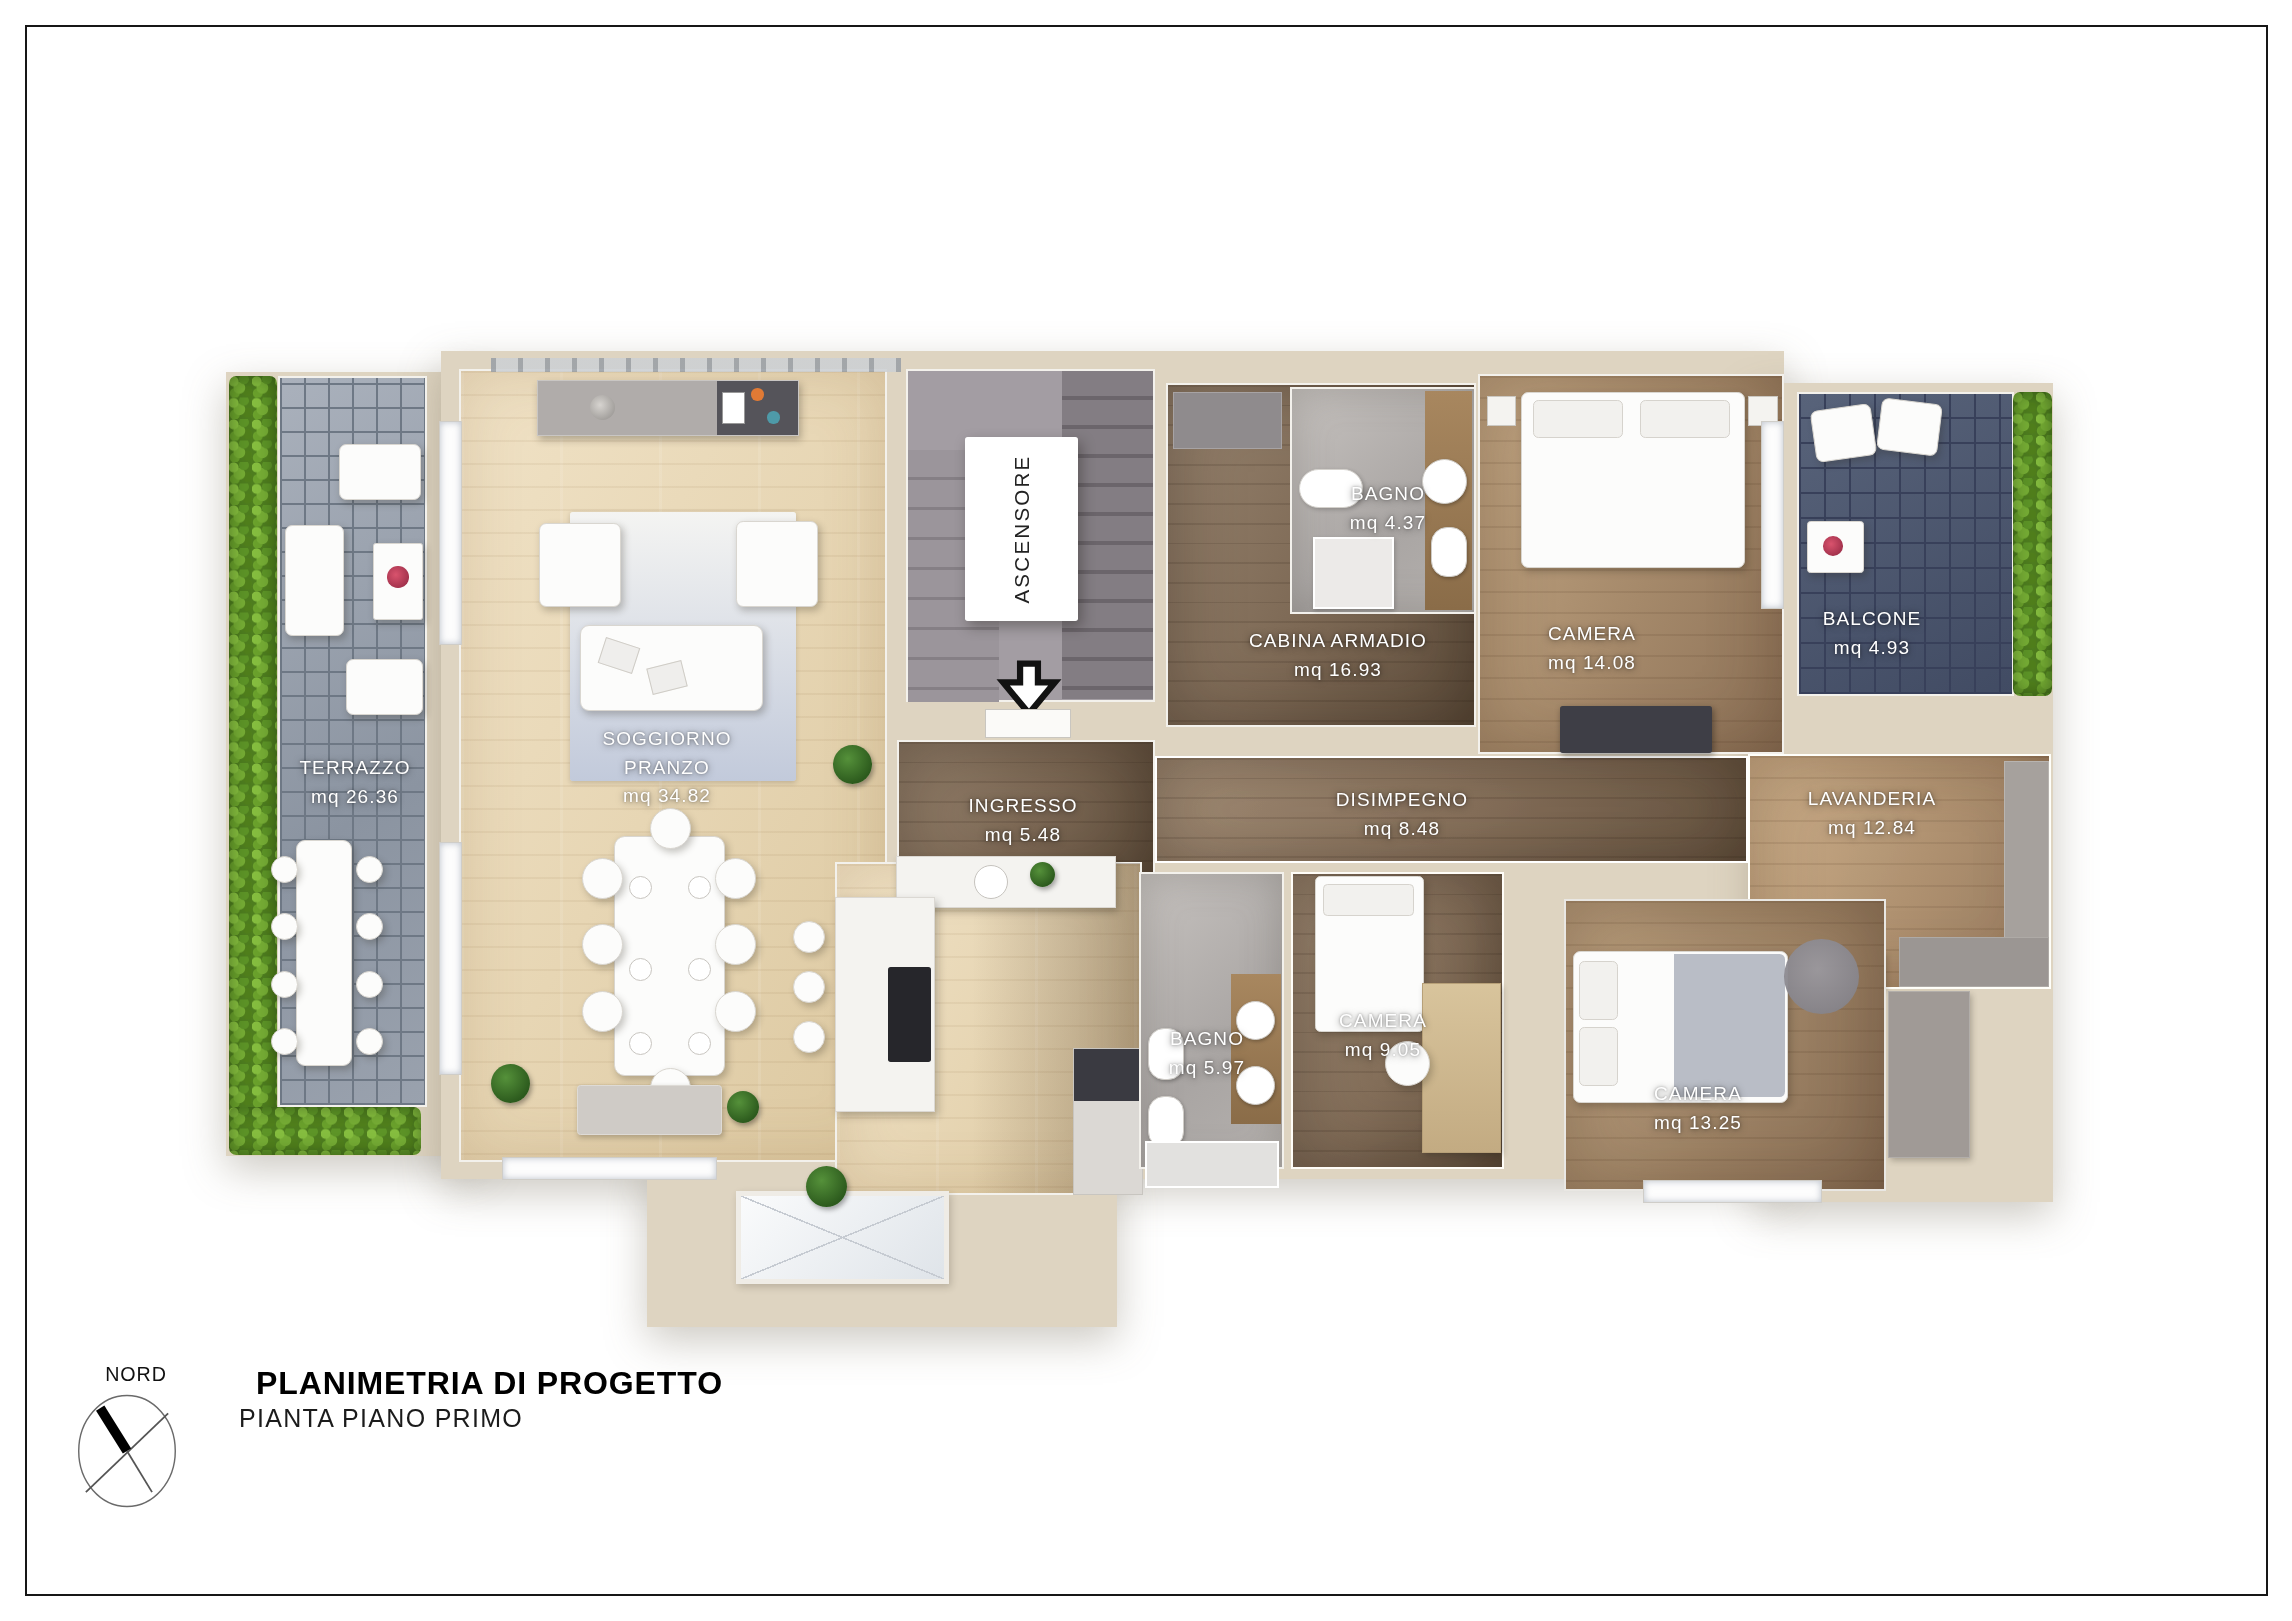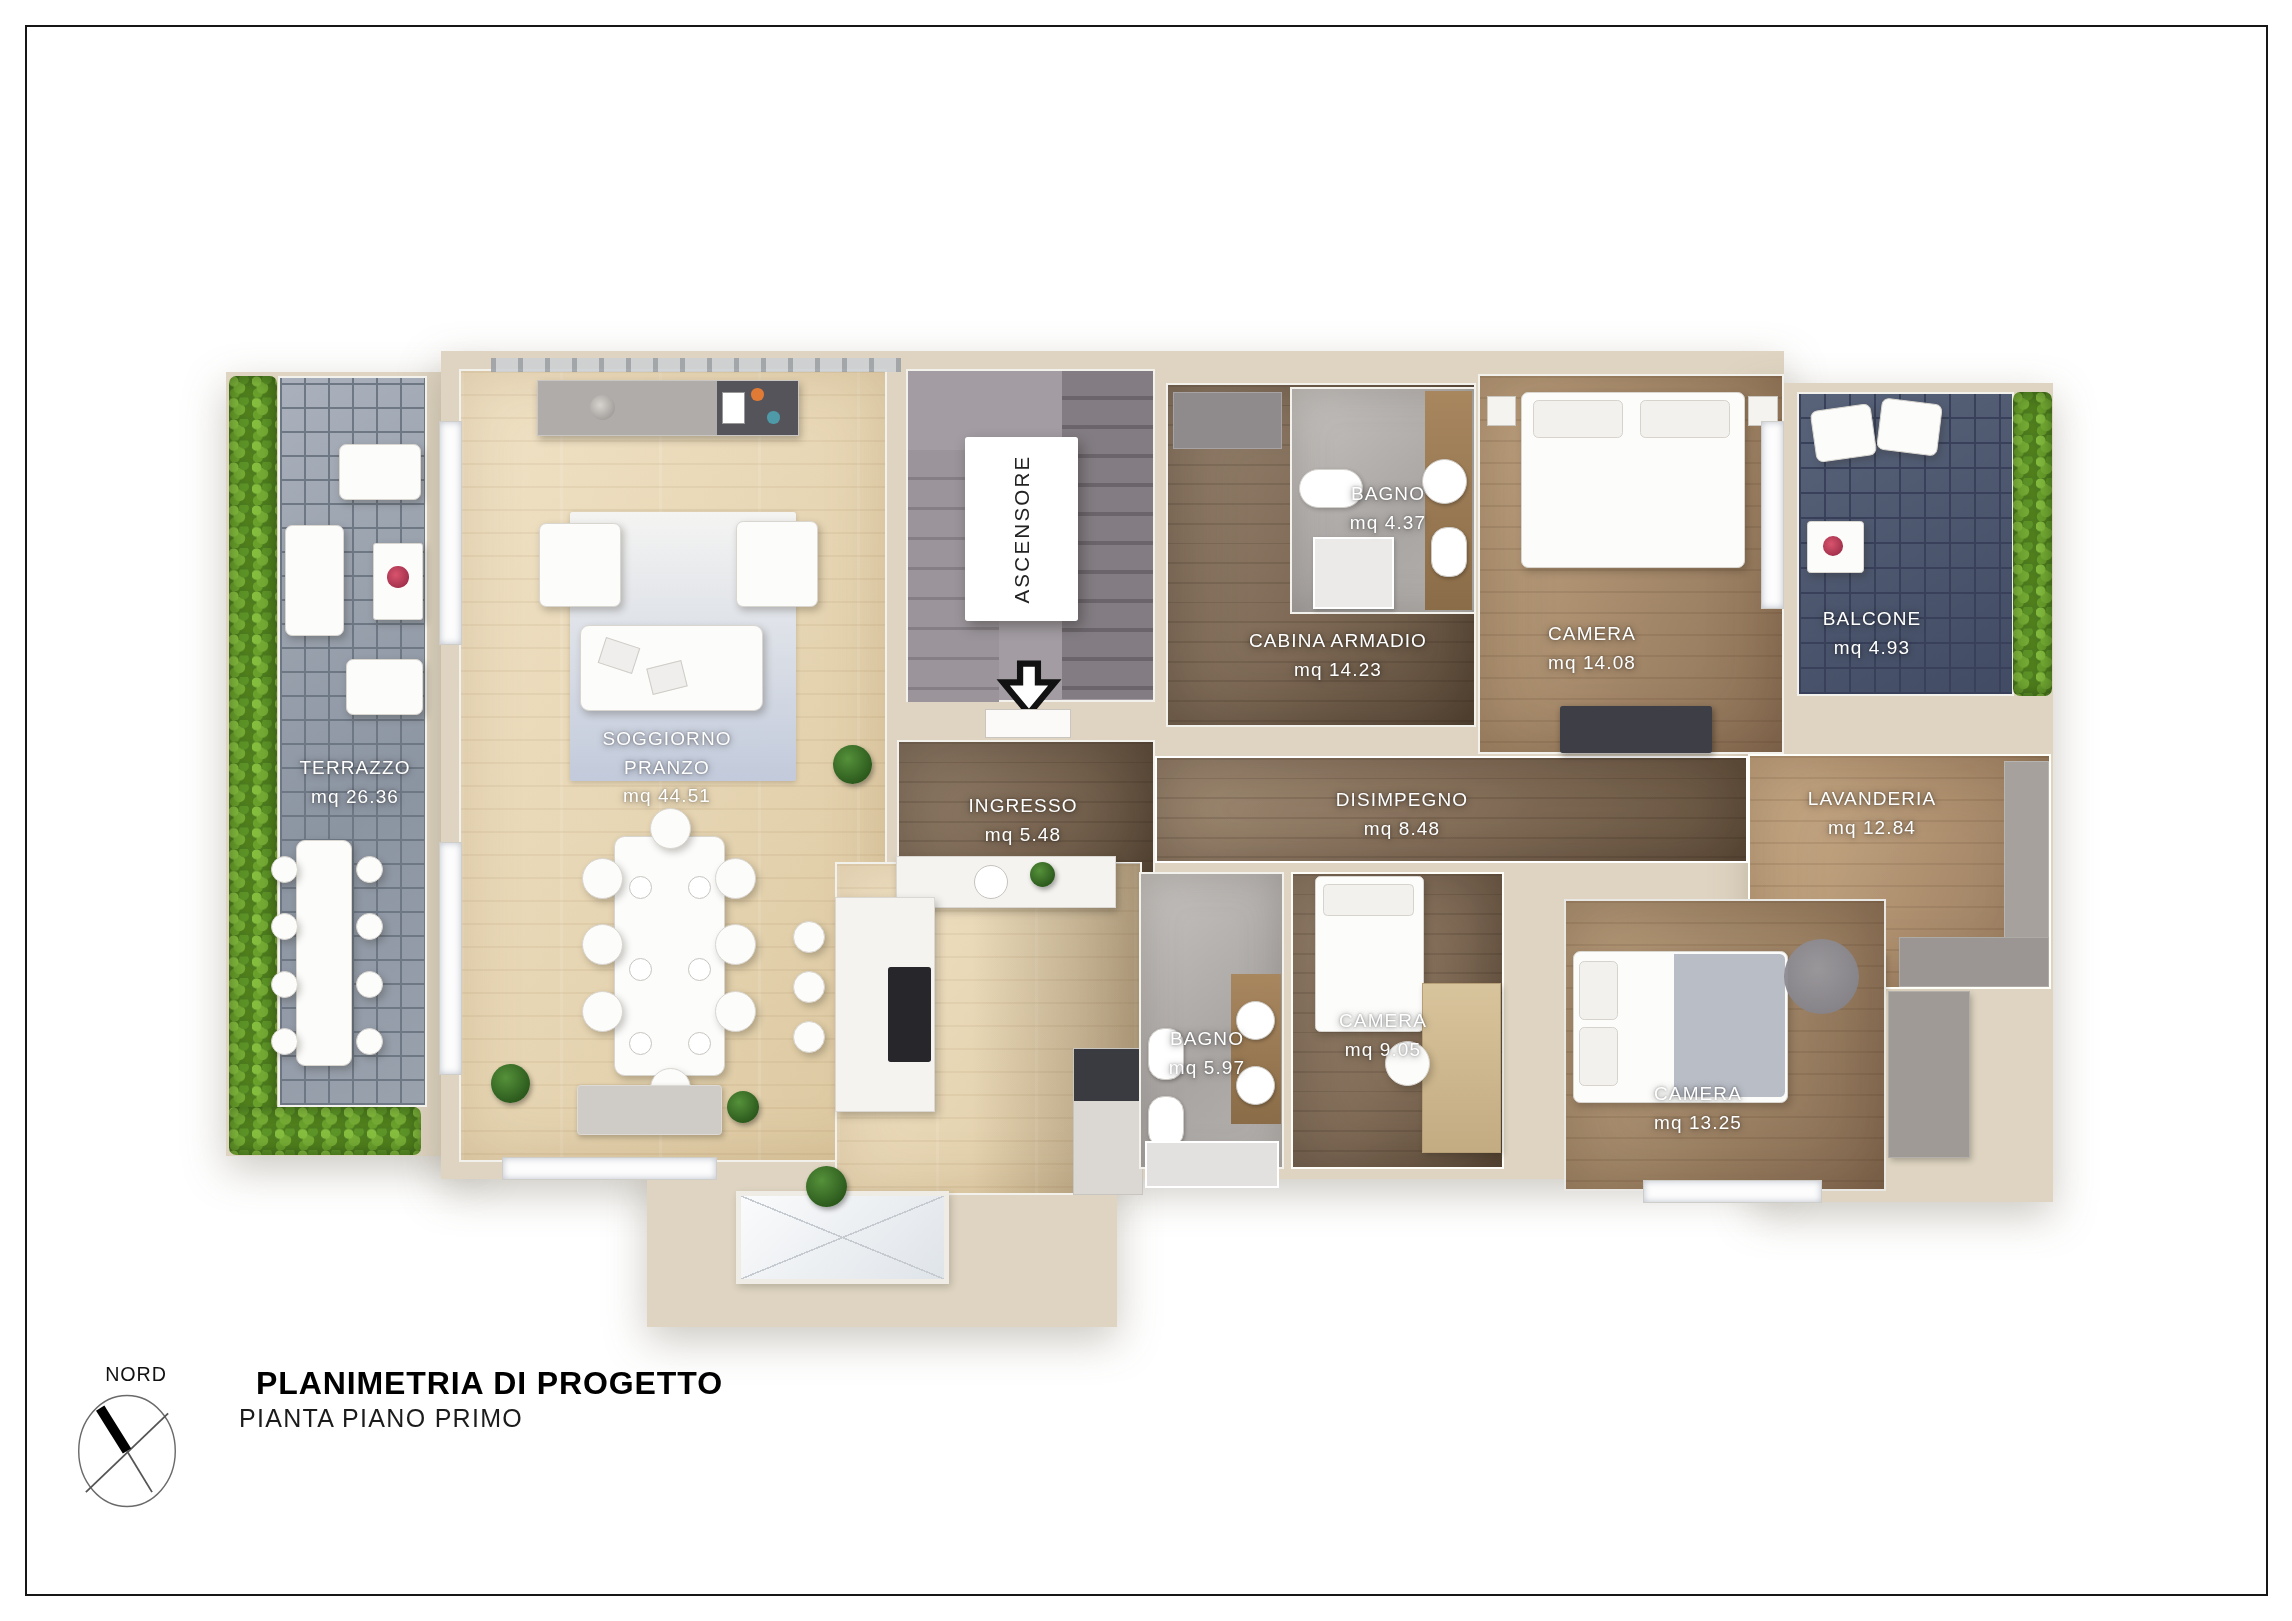--- a/index.html
+++ b/index.html
@@ -221,33 +221,33 @@
 
   <div class="abs glass" style="left:736px;top:1191px;width:213px;height:93px;"></div>
   <div class="abs plant" style="left:806px;top:1166px;width:41px;height:41px;"></div>
 
   <div class="room-label" style="left:355px;top:754px;width:152px;">
     <div>TERRAZZO</div>
     <div>mq 26.36</div>
   </div>
   <div class="room-label" style="left:667px;top:725px;width:161px;">
     <div>SOGGIORNO PRANZO</div>
-    <div>mq 44.51</div>
+    <div>mq 34.82</div>
   </div>
   <div class="room-label" style="left:1023px;top:792px;width:179px;">
     <div>INGRESSO</div>
     <div>mq 5.48</div>
   </div>
   <div class="room-label" style="left:1388px;top:480px;width:125px;">
     <div>BAGNO</div>
     <div>mq 4.37</div>
   </div>
   <div class="room-label" style="left:1338px;top:627px;width:287px;text-align:center;">
     <div>CABINA ARMADIO</div>
-    <div>mq 14.23</div>
+    <div>mq 16.93</div>
   </div>
   <div class="room-label" style="left:1592px;top:620px;width:179px;">
     <div>CAMERA</div>
     <div>mq 14.08</div>
   </div>
   <div class="room-label" style="left:1872px;top:605px;width:161px;">
     <div>BALCONE</div>
     <div>mq 4.93</div>
   </div>
   <div class="room-label" style="left:1402px;top:786px;width:215px;">

